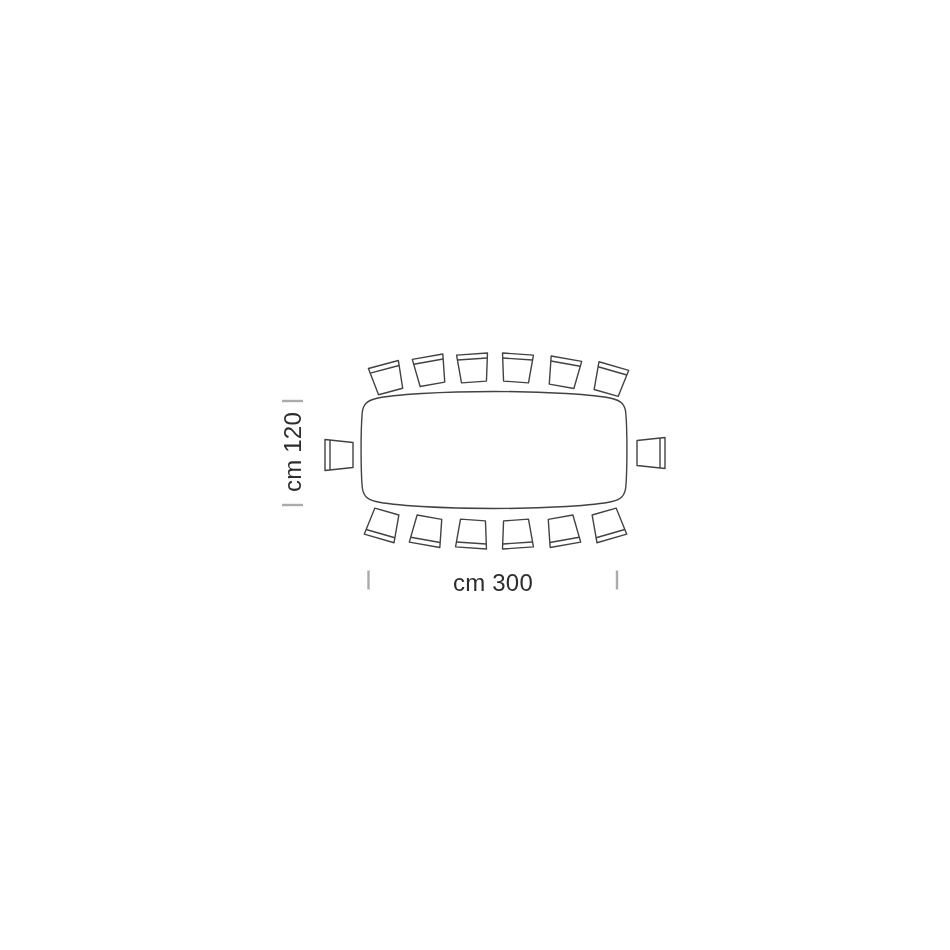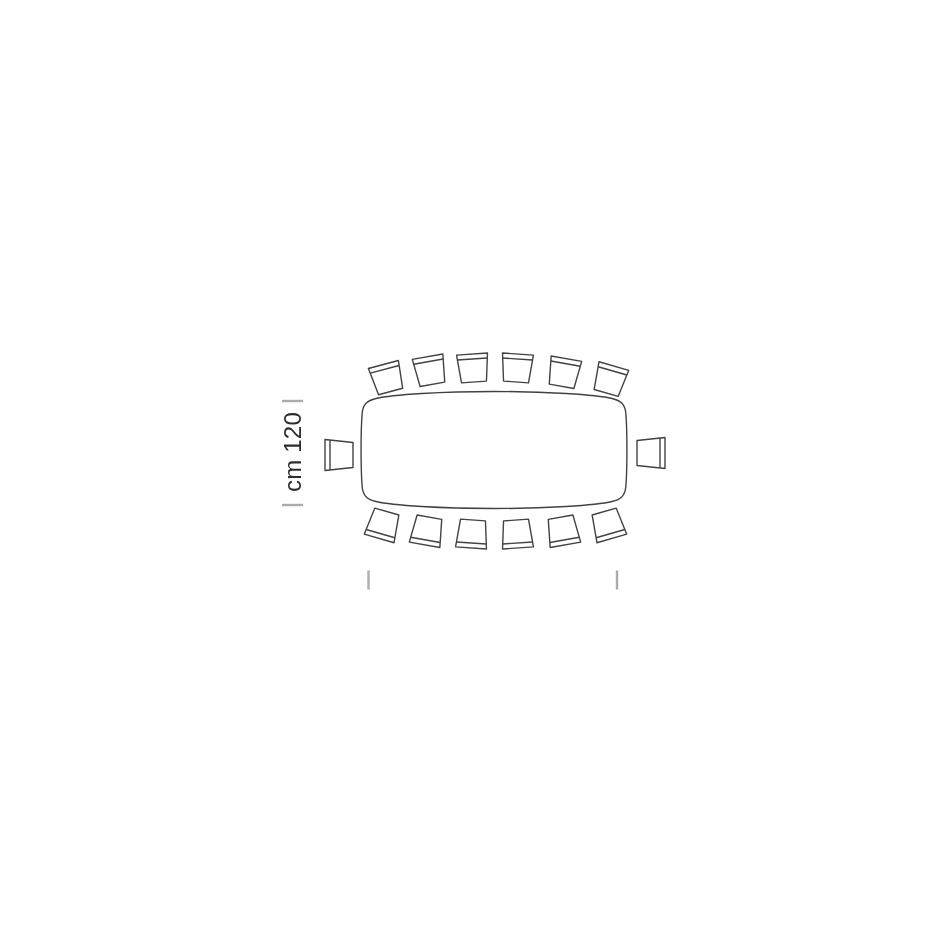--- a/index.html
+++ b/index.html
@@ -134,14 +134,15 @@
 
     <line class="tick" x1="282" y1="401" x2="303" y2="401" stroke="#ababab"></line>
     <line class="tick" x1="282" y1="505" x2="303" y2="505" stroke="#ababab"></line>
 
     <line class="tick" x1="368.5" y1="570.5" x2="368.5" y2="589.5" stroke="#ababab"></line>
     <line class="tick" x1="617" y1="570.5" x2="617" y2="589.5" stroke="#ababab"></line>
   </svg>
 
   <div class="dim-label dim-label-depth" style="color: rgb(45, 45, 45);">cm 120</div>
 
+  <div class="dim-label dim-label-width" style="color: rgb(45, 45, 45);">cm 300</div>
 
 </div>
 
 </body></html>

